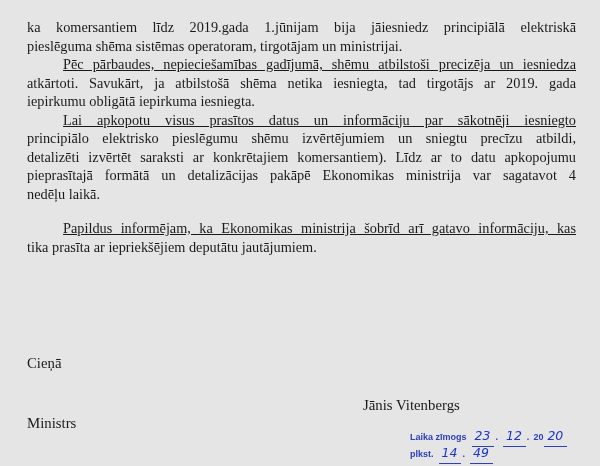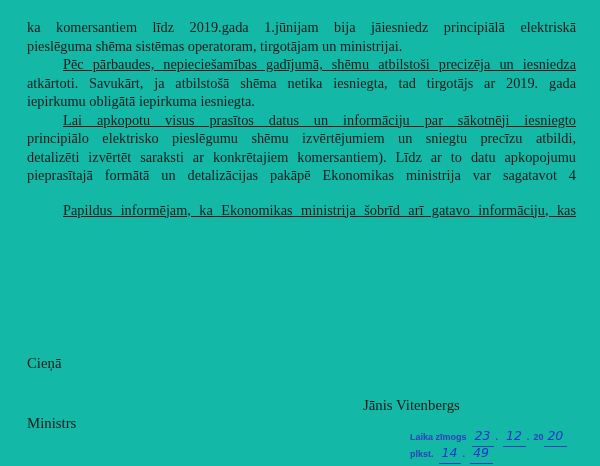--- a/index.html
+++ b/index.html
@@ -4,21 +4,21 @@
 <style>
   html, body {
     margin: 0;
     padding: 0;
     background: #ffffff;
   }
   .page {
     position: relative;
     width: 600px;
     height: 466px;
-    background: #14b8a6;
+    background: #e5e5e5;
     overflow: hidden;
     font-family: "Liberation Serif", serif;
     color: #1a1a1a;
   }
   .body-text {
     position: absolute;
     left: 27px;
     top: 18px;
     width: 549px;
     font-size: 14.3px;
@@ -106,24 +106,26 @@
       <div class="line ind">Pēc pārbaudes, nepieciešamības gadījumā, shēmu atbilstoši precizēja un iesniedza</div>
       <div class="line">atkārtoti. Savukārt, ja atbilstošā shēma netika iesniegta, tad tirgotājs ar 2019. gada</div>
       <div class="line last">iepirkumu obligātā iepirkuma iesniegta.</div>
     </div>
 
     <div class="paragraph">
       <div class="line ind">Lai apkopotu visus prasītos datus un informāciju par sākotnēji iesniegto</div>
       <div class="line">principiālo elektrisko pieslēgumu shēmu izvērtējumiem un sniegtu precīzu atbildi,</div>
       <div class="line">detalizēti izvērtēt saraksti ar konkrētajiem komersantiem). Līdz ar to datu apkopojumu</div>
       <div class="line">pieprasītajā formātā un detalizācijas pakāpē Ekonomikas ministrija var sagatavot 4</div>
+      <div class="line last">nedēļu laikā.</div>
     </div>
 
     <div class="paragraph gap-before">
       <div class="line ind">Papildus informējam, ka Ekonomikas ministrija šobrīd arī gatavo informāciju, kas</div>
+      <div class="line last">tika prasīta ar iepriekšējiem deputātu jautājumiem.</div>
     </div>
 
   </div>
 
   <div class="closing">Cieņā</div>
 
   <div class="signer-role">Ministrs</div>
   <div class="signer-name">Jānis Vitenbergs</div>
 
   <div class="stamp">

